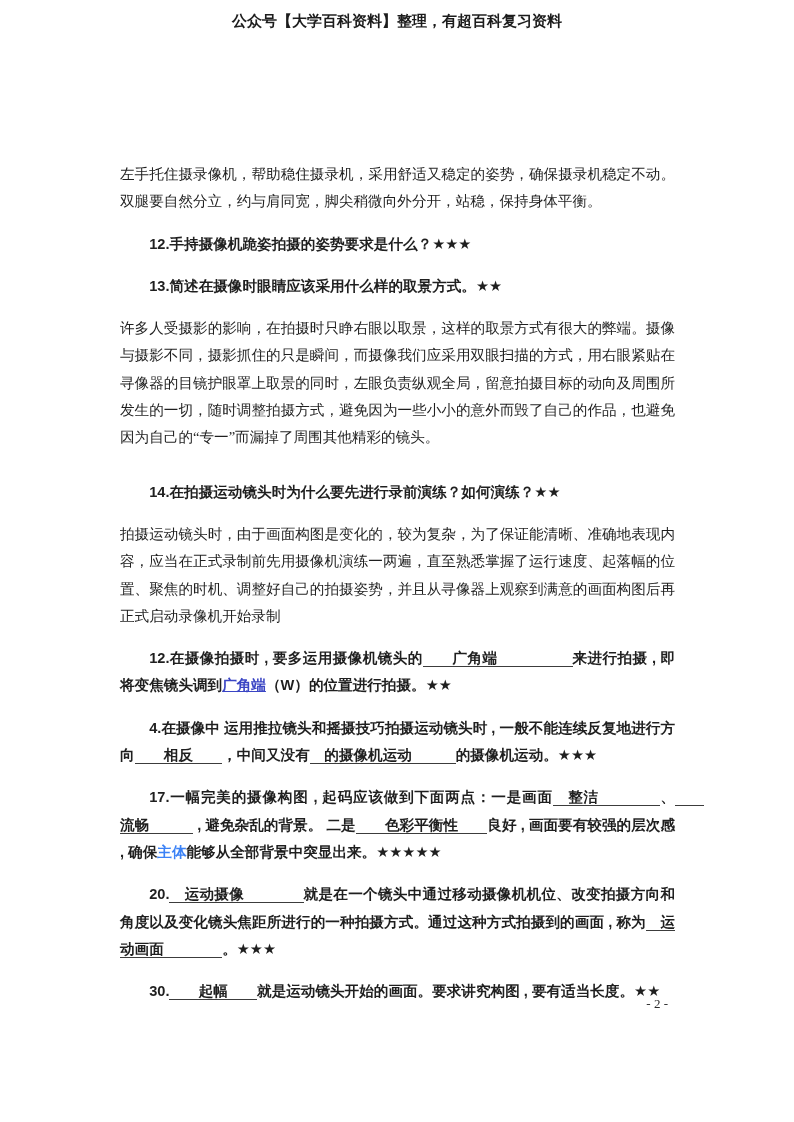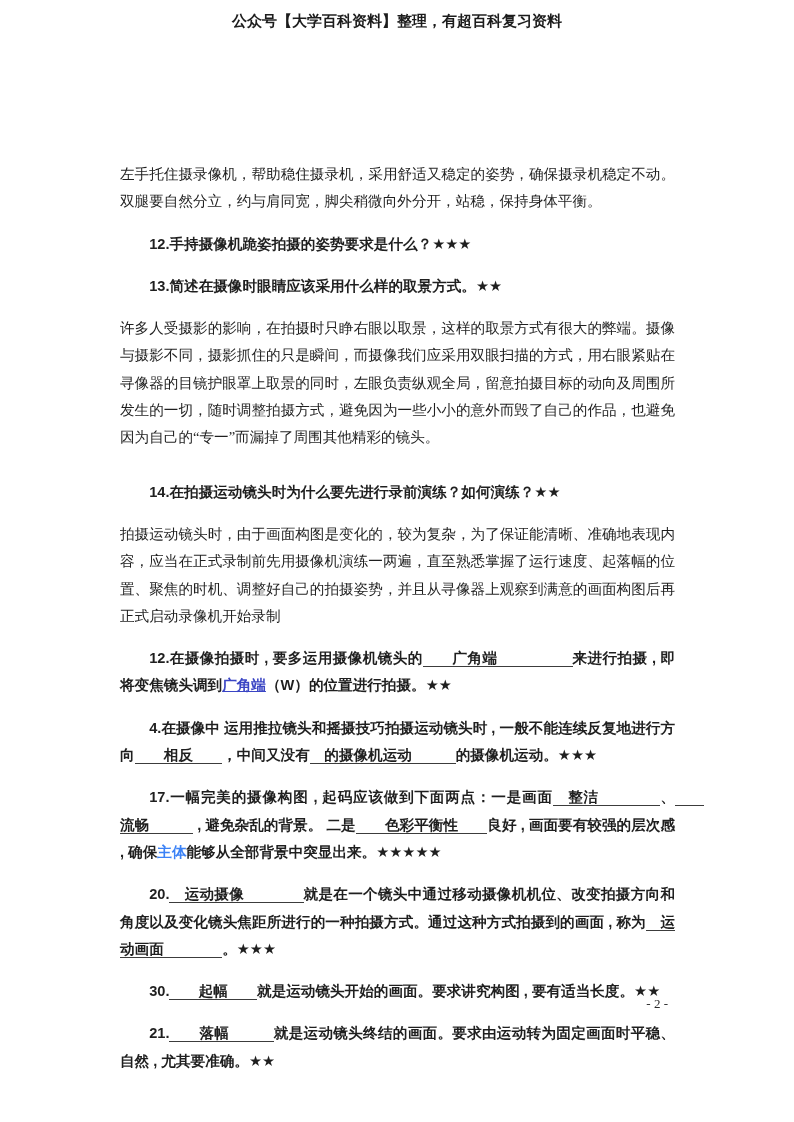--- a/index.html
+++ b/index.html
@@ -80,17 +80,16 @@
       <p class="block sans indent"><span class="seg-t">12.手持摄像机跪姿拍摄的姿势要求是什么？★★★</span></p>
       <p class="block sans indent"><span class="seg-t">13.简述在摄像时眼睛应该采用什么样的取景方式。★★</span></p>
       <p class="block serif"><span class="seg-t">许多人受摄影的影响，在拍摄时只睁右眼以取景，这样的取景方式有很大的弊端。摄像与摄影不同，摄影抓住的只是瞬间，而摄像我们应采用双眼扫描的方式，用右眼紧贴在寻像器的目镜护眼罩上取景的同时，左眼负责纵观全局，留意拍摄目标的动向及周围所发生的一切，随时调整拍摄方式，避免因为一些小小的意外而毁了自己的作品，也避免因为自己的“专一”而漏掉了周围其他精彩的镜头。</span></p>
       <p class="block sans indent gap"><span class="seg-t">14.在拍摄运动镜头时为什么要先进行录前演练？如何演练？★★</span></p>
       <p class="block serif"><span class="seg-t">拍摄运动镜头时，由于画面构图是变化的，较为复杂，为了保证能清晰、准确地表现内容，应当在正式录制前先用摄像机演练一两遍，直至熟悉掌握了运行速度、起落幅的位置、聚焦的时机、调整好自己的拍摄姿势，并且从寻像器上观察到满意的画面构图后再正式启动录像机开始录制</span></p>
       <p class="block sans indent"><span class="seg-t">12.在摄像拍摄时 , 要多运用摄像机镜头的</span><span class="seg-blank">　　广角端　　　　　</span><span class="seg-t">来进行拍摄 , 即将变焦镜头调到</span><span class="seg-link">广角端</span><span class="seg-t">（W）的位置进行拍摄。★★</span></p>
       <p class="block sans indent"><span class="seg-t">4.在摄像中 运用推拉镜头和摇摄技巧拍摄运动镜头时 , 一般不能连续反复地进行方向</span><span class="seg-blank">　　相反　　</span><span class="seg-t">，中间又没有</span><span class="seg-blank">　的摄像机运动　　　</span><span class="seg-t">的摄像机运动。★★★</span></p>
       <p class="block sans indent"><span class="seg-t">17.一幅完美的摄像构图 , 起码应该做到下面两点：一是画面</span><span class="seg-blank">　整洁　　　　</span><span class="seg-t">、</span><span class="seg-blank">　　流畅　　　</span><span class="seg-t"> , 避免杂乱的背景。 二是</span><span class="seg-blank">　　色彩平衡性　　</span><span class="seg-t">良好 , 画面要有较强的层次感 , 确保</span><span class="seg-accent">主体</span><span class="seg-t">能够从全部背景中突显出来。★★★★★</span></p>
       <p class="block sans indent"><span class="seg-t">20.</span><span class="seg-blank">　运动摄像　　　　</span><span class="seg-t">就是在一个镜头中通过移动摄像机机位、改变拍摄方向和角度以及变化镜头焦距所进行的一种拍摄方式。通过这种方式拍摄到的画面 , 称为</span><span class="seg-blank">　运动画面　　　　</span><span class="seg-t">。★★★</span></p>
       <p class="block sans indent"><span class="seg-t">30.</span><span class="seg-blank">　　起幅　　</span><span class="seg-t">就是运动镜头开始的画面。要求讲究构图 , 要有适当长度。★★</span></p>
-      <p class="block sans indent"><span class="seg-t">21.</span><span class="seg-blank">　　落幅　　　</span><span class="seg-t">就是运动镜头终结的画面。要求由运动转为固定画面时平稳、自然 , 尤其要准确。★★</span></p>
     </div>
 
   <div class="doc-footer">- 2 -</div>
 </div>
 
 </body></html>

